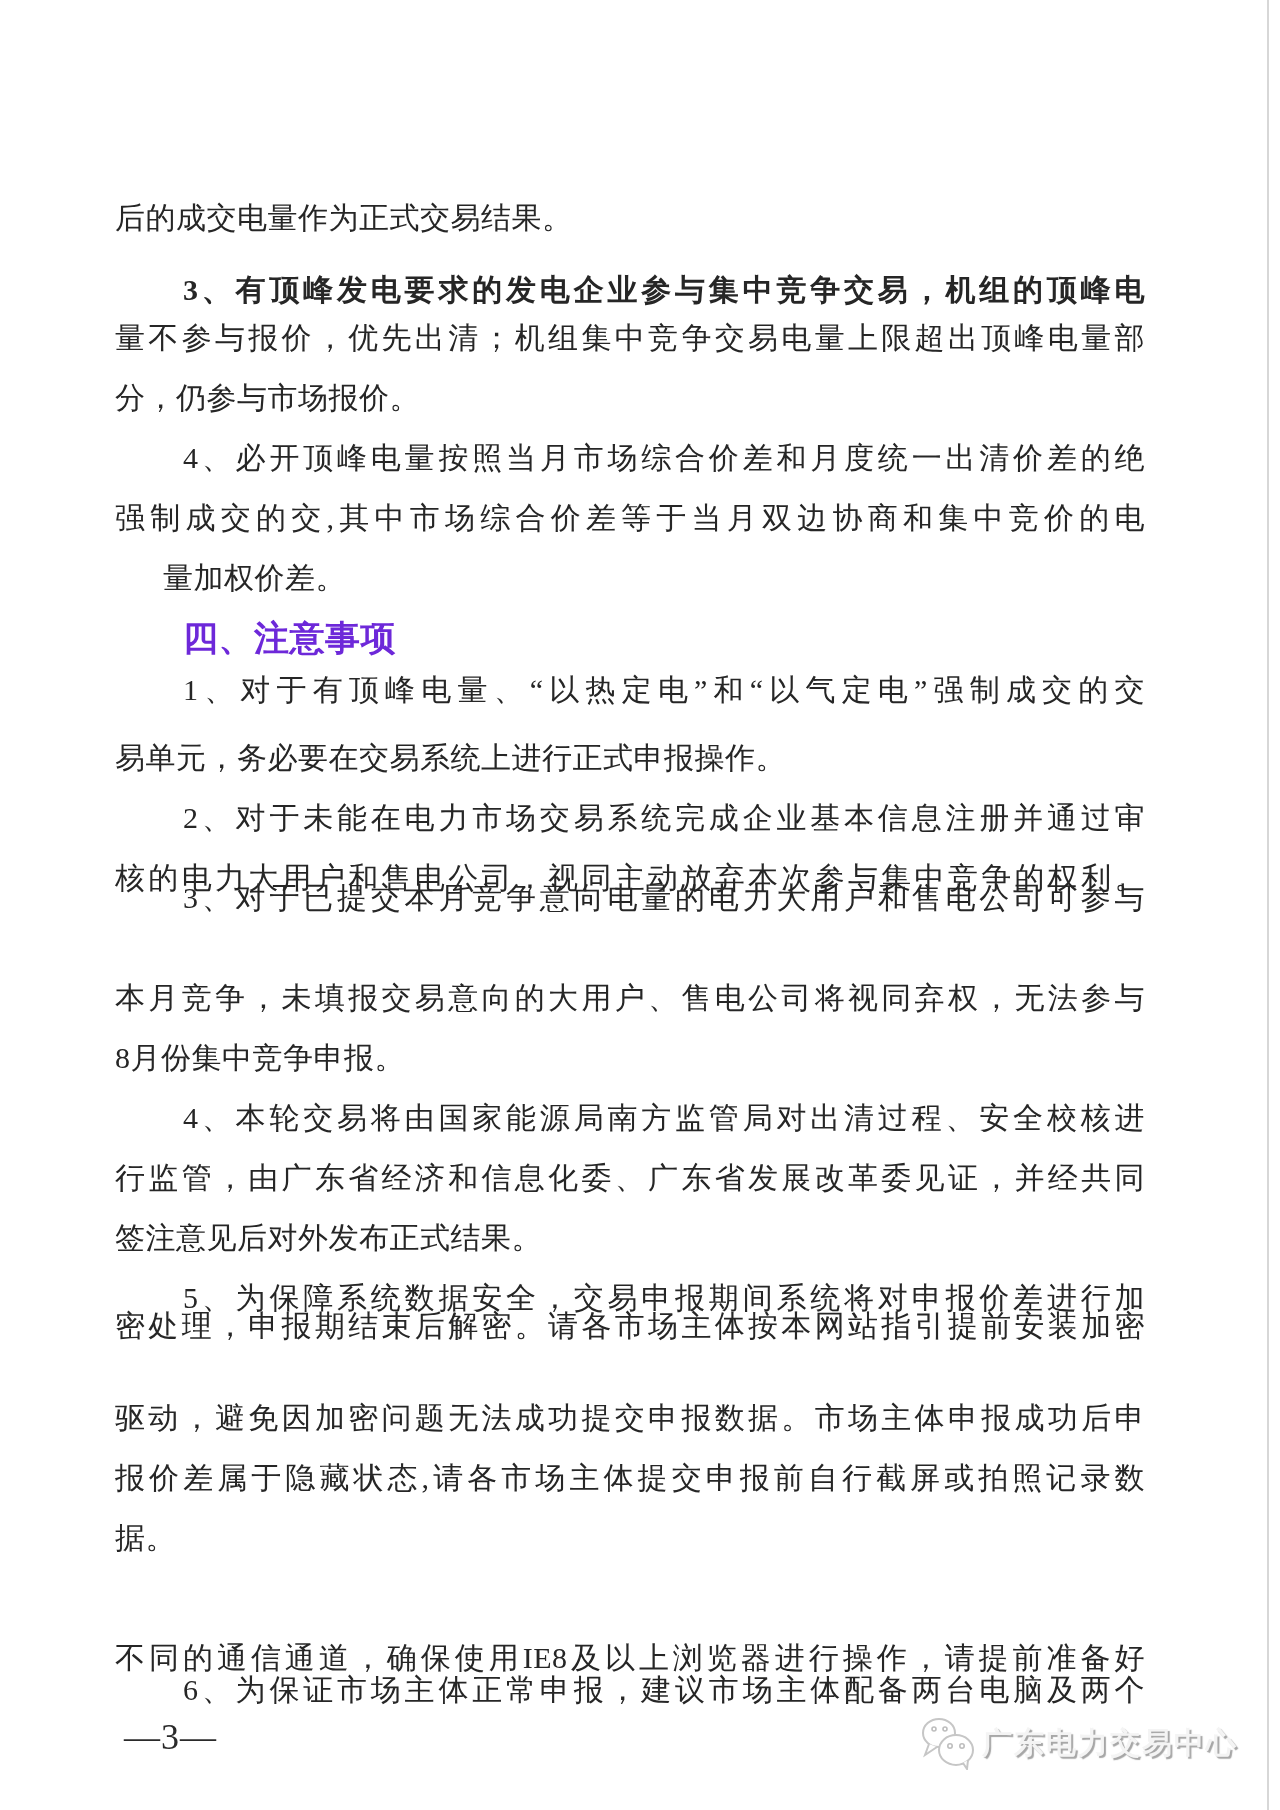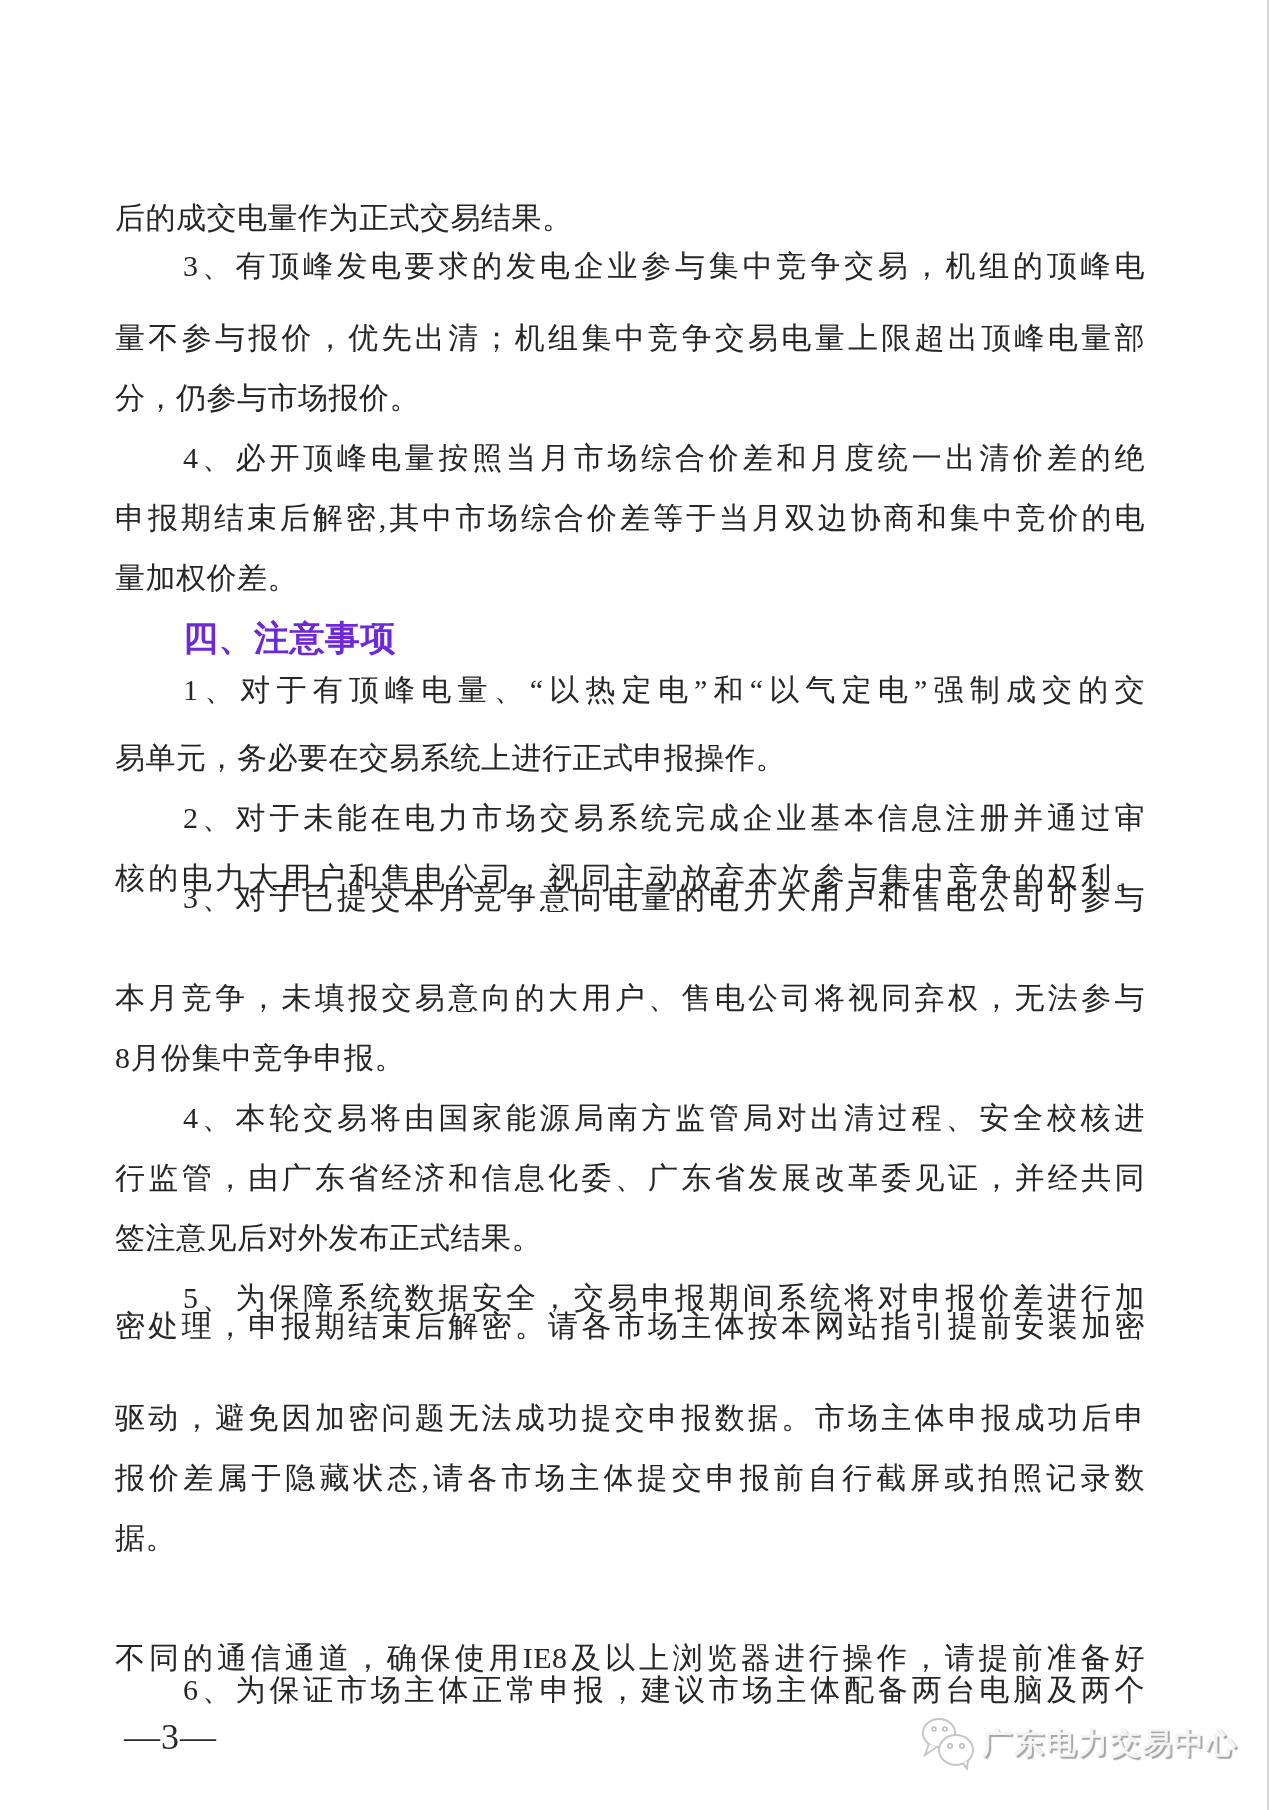--- a/index.html
+++ b/index.html
@@ -78,26 +78,26 @@
     white-space: nowrap;
   }
 </style>
 </head>
 <body>
 
 <main class="page">
 
   <section id="body-text">
       <div class="line" style="top: 188px;">后的成交电量作为正式交易结果。</div>
-      <div class="line indent justify" style="top: 236px;">3、有顶峰发电要求的发电企业参与集中竞争交易，机组的顶峰电</div>
+      <div class="line indent justify" style="top: 260px; font-weight: bold;">3、有顶峰发电要求的发电企业参与集中竞争交易，机组的顶峰电</div>
       <div class="line justify" style="top: 308px;">量不参与报价，优先出清；机组集中竞争交易电量上限超出顶峰电量部</div>
       <div class="line" style="top: 368px;">分，仍参与市场报价。</div>
       <div class="line indent justify" style="top: 428px;">4、必开顶峰电量按照当月市场综合价差和月度统一出清价差的绝</div>
-      <div class="line justify" style="top: 488px;">申报期结束后解密,其中市场综合价差等于当月双边协商和集中竞价的电</div>
-      <div class="line" style="top: 548px;">量加权价差。</div>
+      <div class="line justify" style="top: 488px;">强制成交的交,其中市场综合价差等于当月双边协商和集中竞价的电</div>
+      <div class="line" style="top: 548px; margin-left: 48px;">量加权价差。</div>
       <div class="line indent heading" style="top: 608px;">四、注意事项</div>
       <div class="line indent justify" style="top: 660px;">1、对于有顶峰电量、“以热定电”和“以气定电”强制成交的交</div>
       <div class="line" style="top: 728px;">易单元，务必要在交易系统上进行正式申报操作。</div>
       <div class="line indent justify" style="top: 788px;">2、对于未能在电力市场交易系统完成企业基本信息注册并通过审</div>
       <div class="line justify" style="top: 848px;">核的电力大用户和售电公司，视同主动放弃本次参与集中竞争的权利。</div>
       <div class="line indent justify" style="top: 868px;">3、对于已提交本月竞争意向电量的电力大用户和售电公司可参与</div>
       <div class="line justify" style="top: 968px;">本月竞争，未填报交易意向的大用户、售电公司将视同弃权，无法参与</div>
       <div class="line" style="top: 1028px;">8月份集中竞争申报。</div>
       <div class="line indent justify" style="top: 1088px;">4、本轮交易将由国家能源局南方监管局对出清过程、安全校核进</div>
       <div class="line justify" style="top: 1148px;">行监管，由广东省经济和信息化委、广东省发展改革委见证，并经共同</div>

